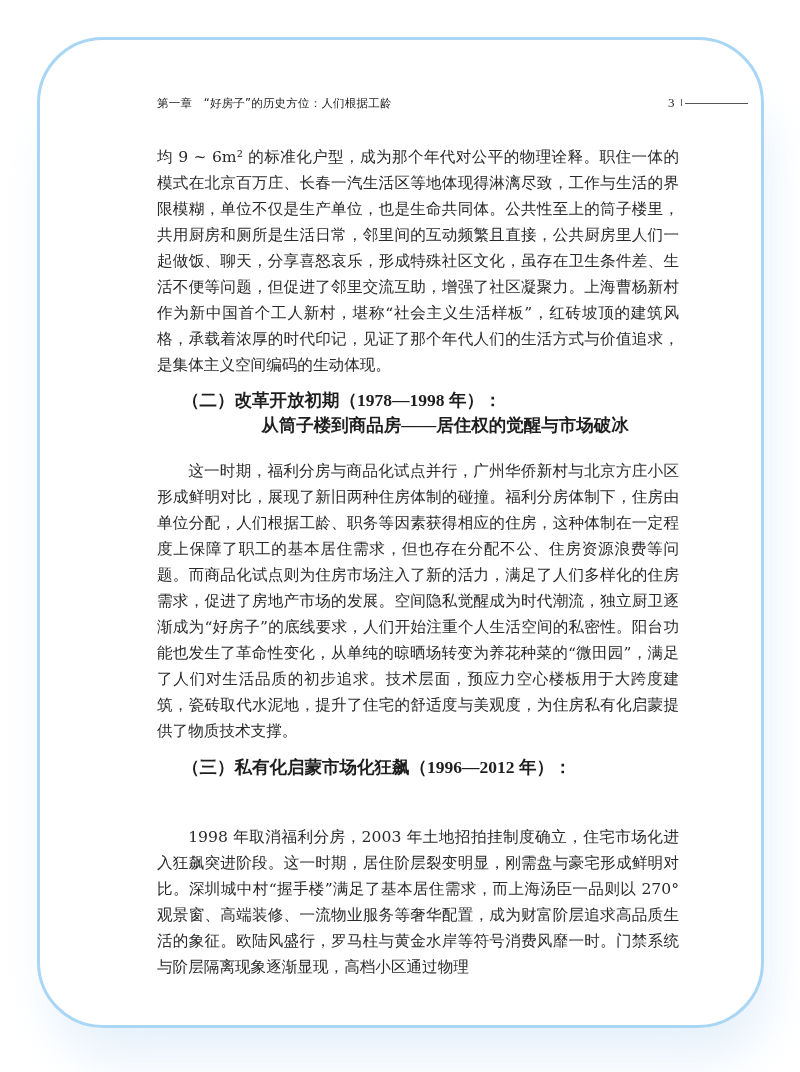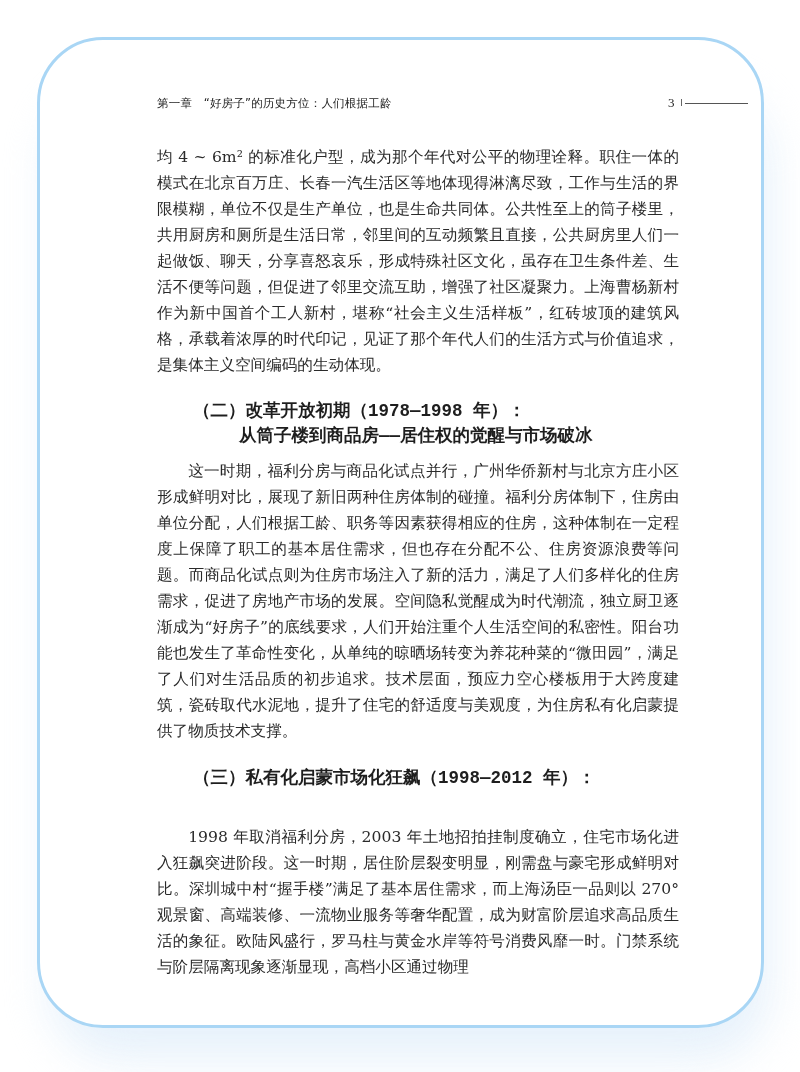--- a/index.html
+++ b/index.html
@@ -88,54 +88,54 @@
       text-justify: inter-character;
       margin: 0;
     }
     .body-text.indent {
       text-indent: 2em;
     }
     .section-heading {
       position: absolute;
       left: 177px;
       width: 480px;
-      font-family: Liberation Mono, monospace;
+      font-family: Liberation Serif, serif;
       font-size: 17.5px;
       line-height: 25px;
       color: #1e1e1e;
-      margin: 16px;
+      margin: 5px;
     }
     .section-heading .line1 { display: block; white-space: nowrap; }
-    .section-heading .line2 { display: block; padding-left: 46px; white-space: nowrap; }
+    .section-heading .line2 { display: block; padding-left: 46px; white-space: nowrap; text-align: center; }
     #p1 { top: 144px; }
     #h2 { top: 383px; }
     #p2 { top: 458px; }
     #h3 { top: 750px; }
     #p3 { top: 824px; }
   </style>
 </head>
 <body>
 
 <div class="shadow"></div>
 
 <div class="card"></div>
 
 <div class="running-head">
   <span class="title">第一章　“好房子”的历史方位：人们根据工龄</span>
   <span class="folio">3</span>
   <span class="tick"></span>
   <span class="rule"></span>
 </div>
 
-<p id="p1" class="body-text">均 4 ~ 6m² 的标准化户型，成为那个年代对公平的物理诠释。职住一体的模式在北京百万庄、长春一汽生活区等地体现得淋漓尽致，工作与生活的界限模糊，单位不仅是生产单位，也是生命共同体。公共性至上的筒子楼里，共用厨房和厕所是生活日常，邻里间的互动频繁且直接，公共厨房里人们一起做饭、聊天，分享喜怒哀乐，形成特殊社区文化，虽存在卫生条件差、生活不便等问题，但促进了邻里交流互助，增强了社区凝聚力。上海曹杨新村作为新中国首个工人新村，堪称“社会主义生活样板”，红砖坡顶的建筑风格，承载着浓厚的时代印记，见证了那个年代人们的生活方式与价值追求，是集体主义空间编码的生动体现。</p>
+<p id="p1" class="body-text">均 9 ~ 6m² 的标准化户型，成为那个年代对公平的物理诠释。职住一体的模式在北京百万庄、长春一汽生活区等地体现得淋漓尽致，工作与生活的界限模糊，单位不仅是生产单位，也是生命共同体。公共性至上的筒子楼里，共用厨房和厕所是生活日常，邻里间的互动频繁且直接，公共厨房里人们一起做饭、聊天，分享喜怒哀乐，形成特殊社区文化，虽存在卫生条件差、生活不便等问题，但促进了邻里交流互助，增强了社区凝聚力。上海曹杨新村作为新中国首个工人新村，堪称“社会主义生活样板”，红砖坡顶的建筑风格，承载着浓厚的时代印记，见证了那个年代人们的生活方式与价值追求，是集体主义空间编码的生动体现。</p>
 
 <h3 id="h2" class="section-heading">
   <span class="line1">（二）改革开放初期（1978—1998 年）：</span>
   <span class="line2">从筒子楼到商品房——居住权的觉醒与市场破冰</span>
 </h3>
 
 <p id="p2" class="body-text indent">这一时期，福利分房与商品化试点并行，广州华侨新村与北京方庄小区形成鲜明对比，展现了新旧两种住房体制的碰撞。福利分房体制下，住房由单位分配，人们根据工龄、职务等因素获得相应的住房，这种体制在一定程度上保障了职工的基本居住需求，但也存在分配不公、住房资源浪费等问题。而商品化试点则为住房市场注入了新的活力，满足了人们多样化的住房需求，促进了房地产市场的发展。空间隐私觉醒成为时代潮流，独立厨卫逐渐成为“好房子”的底线要求，人们开始注重个人生活空间的私密性。阳台功能也发生了革命性变化，从单纯的晾晒场转变为养花种菜的“微田园”，满足了人们对生活品质的初步追求。技术层面，预应力空心楼板用于大跨度建筑，瓷砖取代水泥地，提升了住宅的舒适度与美观度，为住房私有化启蒙提供了物质技术支撑。</p>
 
 <h3 id="h3" class="section-heading">
-  <span class="line1">（三）私有化启蒙市场化狂飙（1998—2012 年）：</span>
+  <span class="line1">（三）私有化启蒙市场化狂飙（1996—2012 年）：</span>
 </h3>
 
 <p id="p3" class="body-text indent">1998 年取消福利分房，2003 年土地招拍挂制度确立，住宅市场化进入狂飙突进阶段。这一时期，居住阶层裂变明显，刚需盘与豪宅形成鲜明对比。深圳城中村“握手楼”满足了基本居住需求，而上海汤臣一品则以 270° 观景窗、高端装修、一流物业服务等奢华配置，成为财富阶层追求高品质生活的象征。欧陆风盛行，罗马柱与黄金水岸等符号消费风靡一时。门禁系统与阶层隔离现象逐渐显现，高档小区通过物理</p>
 
 </body></html>

